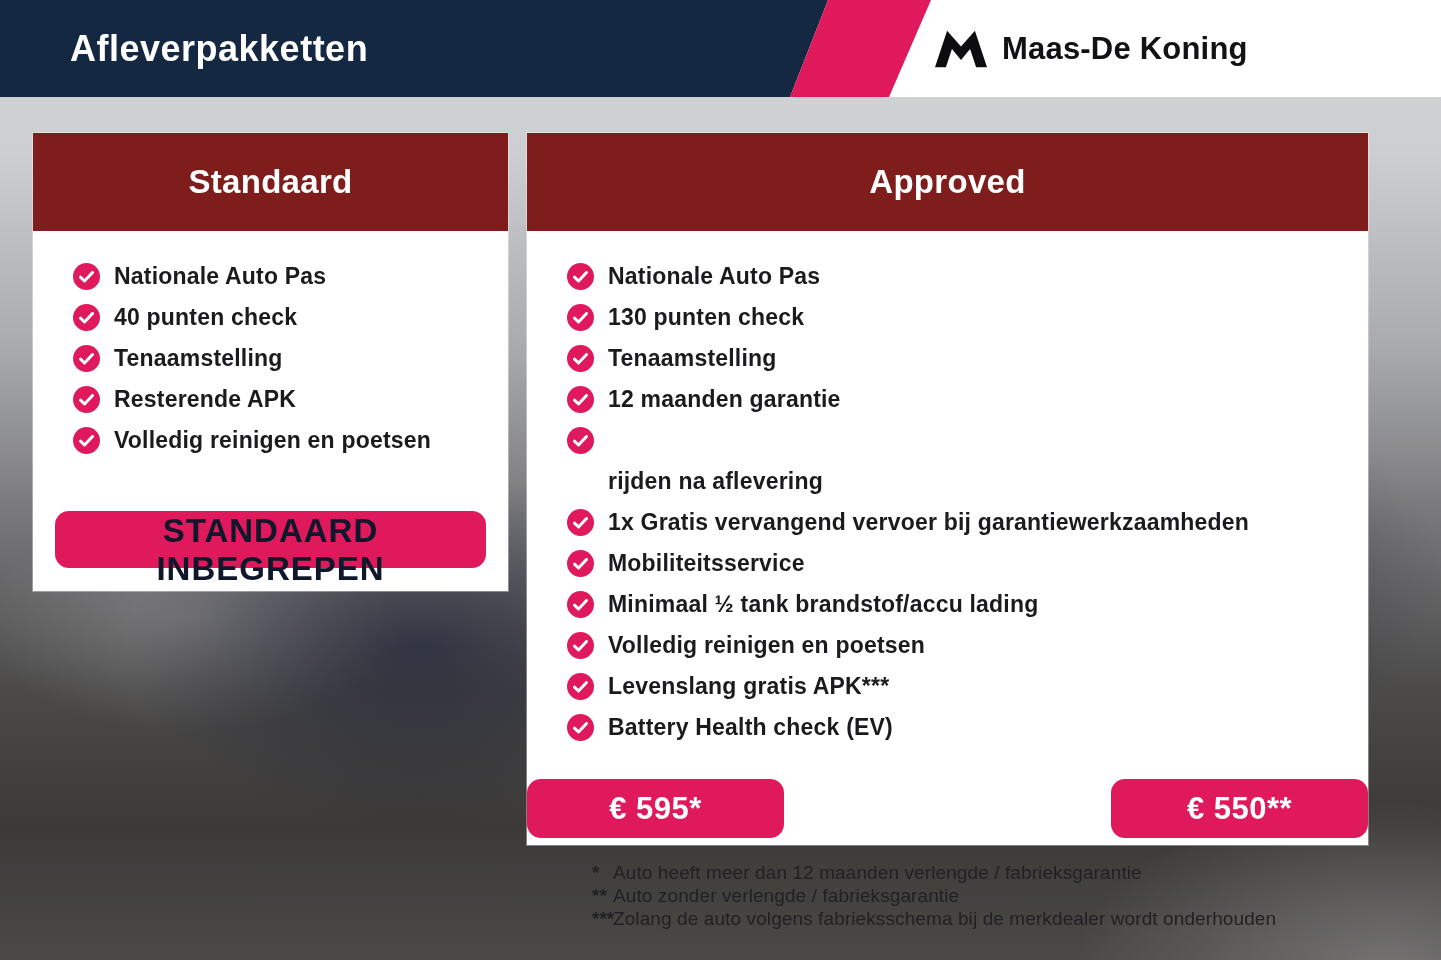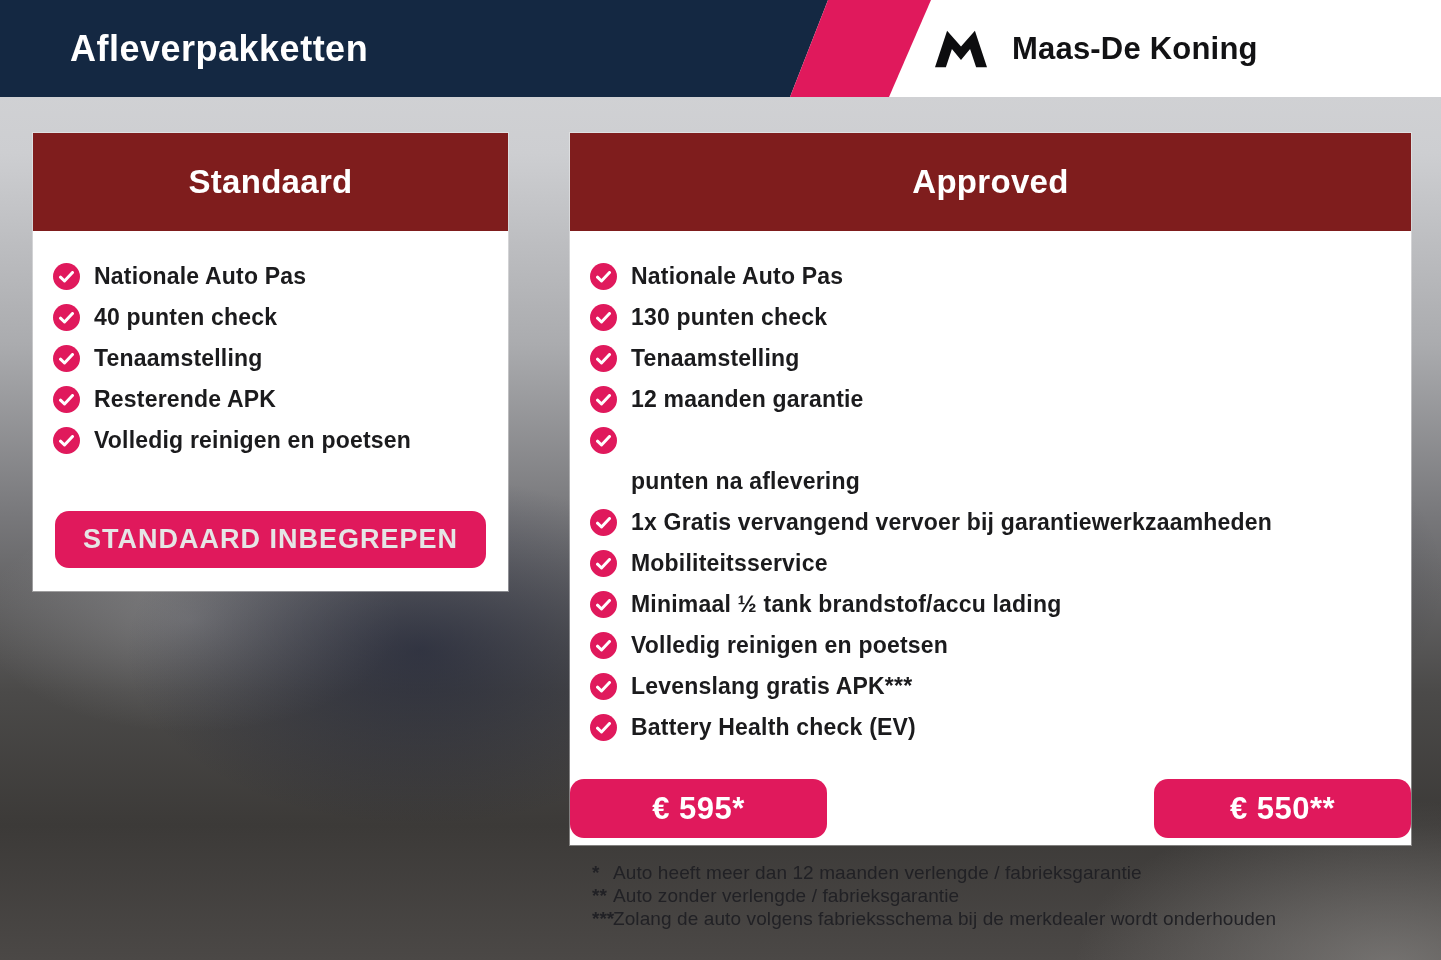--- a/index.html
+++ b/index.html
@@ -15,45 +15,45 @@
   }
 
   
   .header{position:absolute;top:0;left:0;width:1441px;height:97px;background:#ffffff;}
   .header-navy{position:absolute;inset:0;background:#142842;
     clip-path:polygon(0 0,828px 0,790px 100%,0 100%);}
   .header-stripe{position:absolute;inset:0;background:#e0195c;
     clip-path:polygon(828px 0,931px 0,889px 100%,790px 100%);}
   .header-title{position:absolute;left:70px;top:0;height:97px;line-height:97px;
     color:#ffffff;font-size:36px;font-weight:800;letter-spacing:.5px;}
-  .brand{position:absolute;left:935px;top:0;height:97px;display:flex;align-items:center;gap:25px;}
+  .brand{position:absolute;left:935px;top:0;height:97px;display:flex;align-items:center;gap:15px;}
   .brand svg{display:block;}
   .brand-text{font-size:31px;font-weight:800;color:#121214;letter-spacing:.2px;}
 
   
   .card{position:absolute;background:#ffffff;box-shadow:0 0 0 1px rgba(255,255,255,.35);}
   .card-standard{left:33px;top:133px;width:475px;height:458px;}
-  .card-approved{left:570px;top:133px;width:841px;height:712px;}
+  .card-approved{left:527px;top:133px;width:841px;height:712px;}
   .card-header{height:98px;background:#7f1d1d;display:flex;align-items:center;justify-content:center;
     color:#ffffff;font-size:33px;font-weight:800;letter-spacing:.3px;}
   .card-body{position:relative;}
 
-  .items{padding:32px 24px 0 20px;display:flex;flex-direction:column;}
+  .items{padding:32px 24px 0 40px;display:flex;flex-direction:column;}
   .item{display:flex;flex-direction:column;margin-bottom:14px;}
   .item-row{display:flex;align-items:center;gap:14px;}
   .check{width:27px;height:27px;border-radius:50%;background:#e0195c;flex:none;
     display:flex;align-items:center;justify-content:center;}
   .item-label{font-size:23px;font-weight:700;color:#1b1b1d;letter-spacing:.2px;line-height:27px;}
   .item-sub{margin-left:41px;margin-top:14px;font-size:23px;font-weight:700;color:#1b1b1d;
     letter-spacing:.2px;line-height:27px;}
   .item-sub:empty{display:none;}
 
   .std-button{position:absolute;left:22px;right:22px;top:280px;height:57px;
-    background:#e0195c;border:none;border-radius:14px;color:#e5e5e5;
-    font-family:inherit;font-size:27px;font-weight:800;letter-spacing:1px;cursor:pointer;}
+    background:#e0195c;border:none;border-radius:14px;color:#0f172a;
+    font-family:inherit;font-size:33px;font-weight:800;letter-spacing:1px;cursor:pointer;}
 
   .price-row{position:absolute;top:548px;left:0;width:100%;display:flex;
     justify-content:space-between;gap:50px;}
   .price-button{width:257px;height:59px;background:#e0195c;border:none;border-radius:14px;
     color:#ffffff;font-family:inherit;font-size:31px;font-weight:800;letter-spacing:.5px;cursor:pointer;}
 
   
   .footnotes{position:absolute;left:592px;top:863px;}
   .footnote{display:flex;margin-bottom:3px;color:#212125;font-size:19px;line-height:20px;}
   .fn-mark{width:21px;flex:none;font-weight:700;}
@@ -199,21 +199,21 @@
         </div>
 
         <div class="item">
           <div class="item-row">
             <span class="check">
               <svg width="15" height="12" viewBox="0 0 15 12">
                 <path d="M1.5 6.2 L5.5 10 L13.5 1.5" fill="none" stroke="#ffffff" stroke-width="3" stroke-linecap="round" stroke-linejoin="round"></path>
               </svg>
             </span>
           </div>
-          <div class="item-sub">punten na aflevering</div>
+          <div class="item-sub">rijden na aflevering</div>
         </div>
 
         <div class="item">
           <div class="item-row">
             <span class="check">
               <svg width="15" height="12" viewBox="0 0 15 12">
                 <path d="M1.5 6.2 L5.5 10 L13.5 1.5" fill="none" stroke="#ffffff" stroke-width="3" stroke-linecap="round" stroke-linejoin="round"></path>
               </svg>
             </span>
             <span class="item-label">1x Gratis vervangend vervoer bij garantiewerkzaamheden</span>

